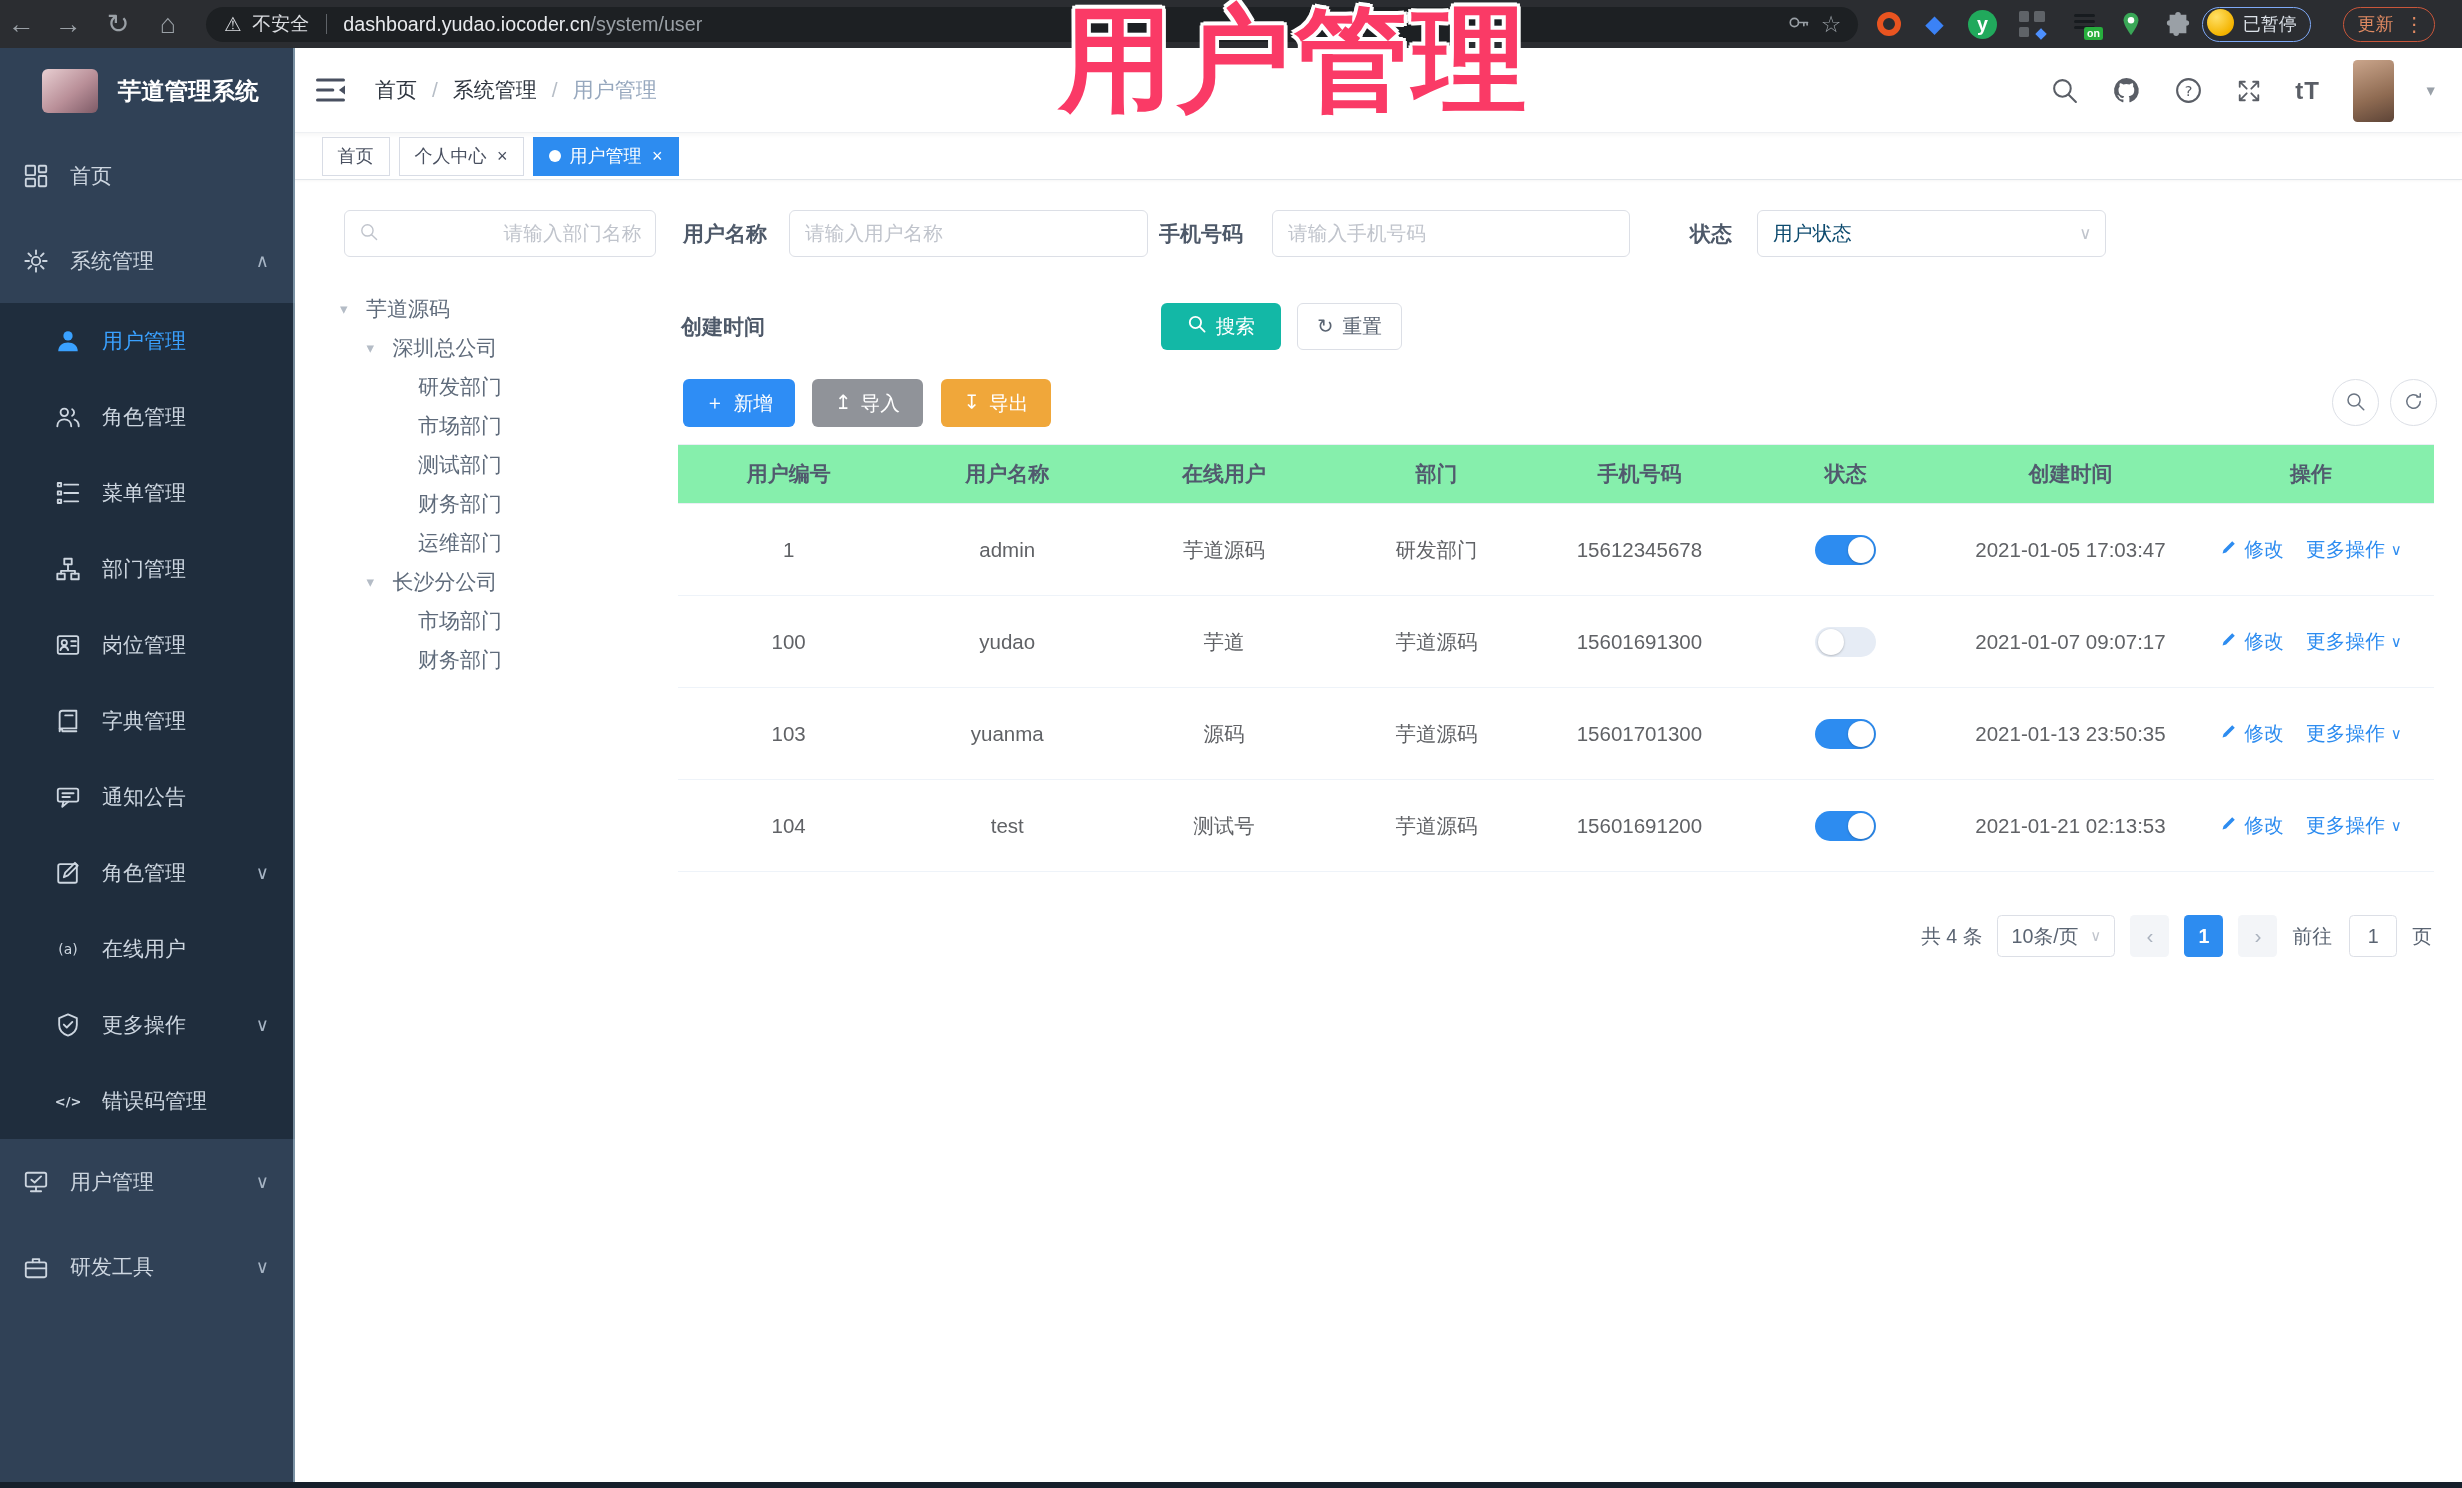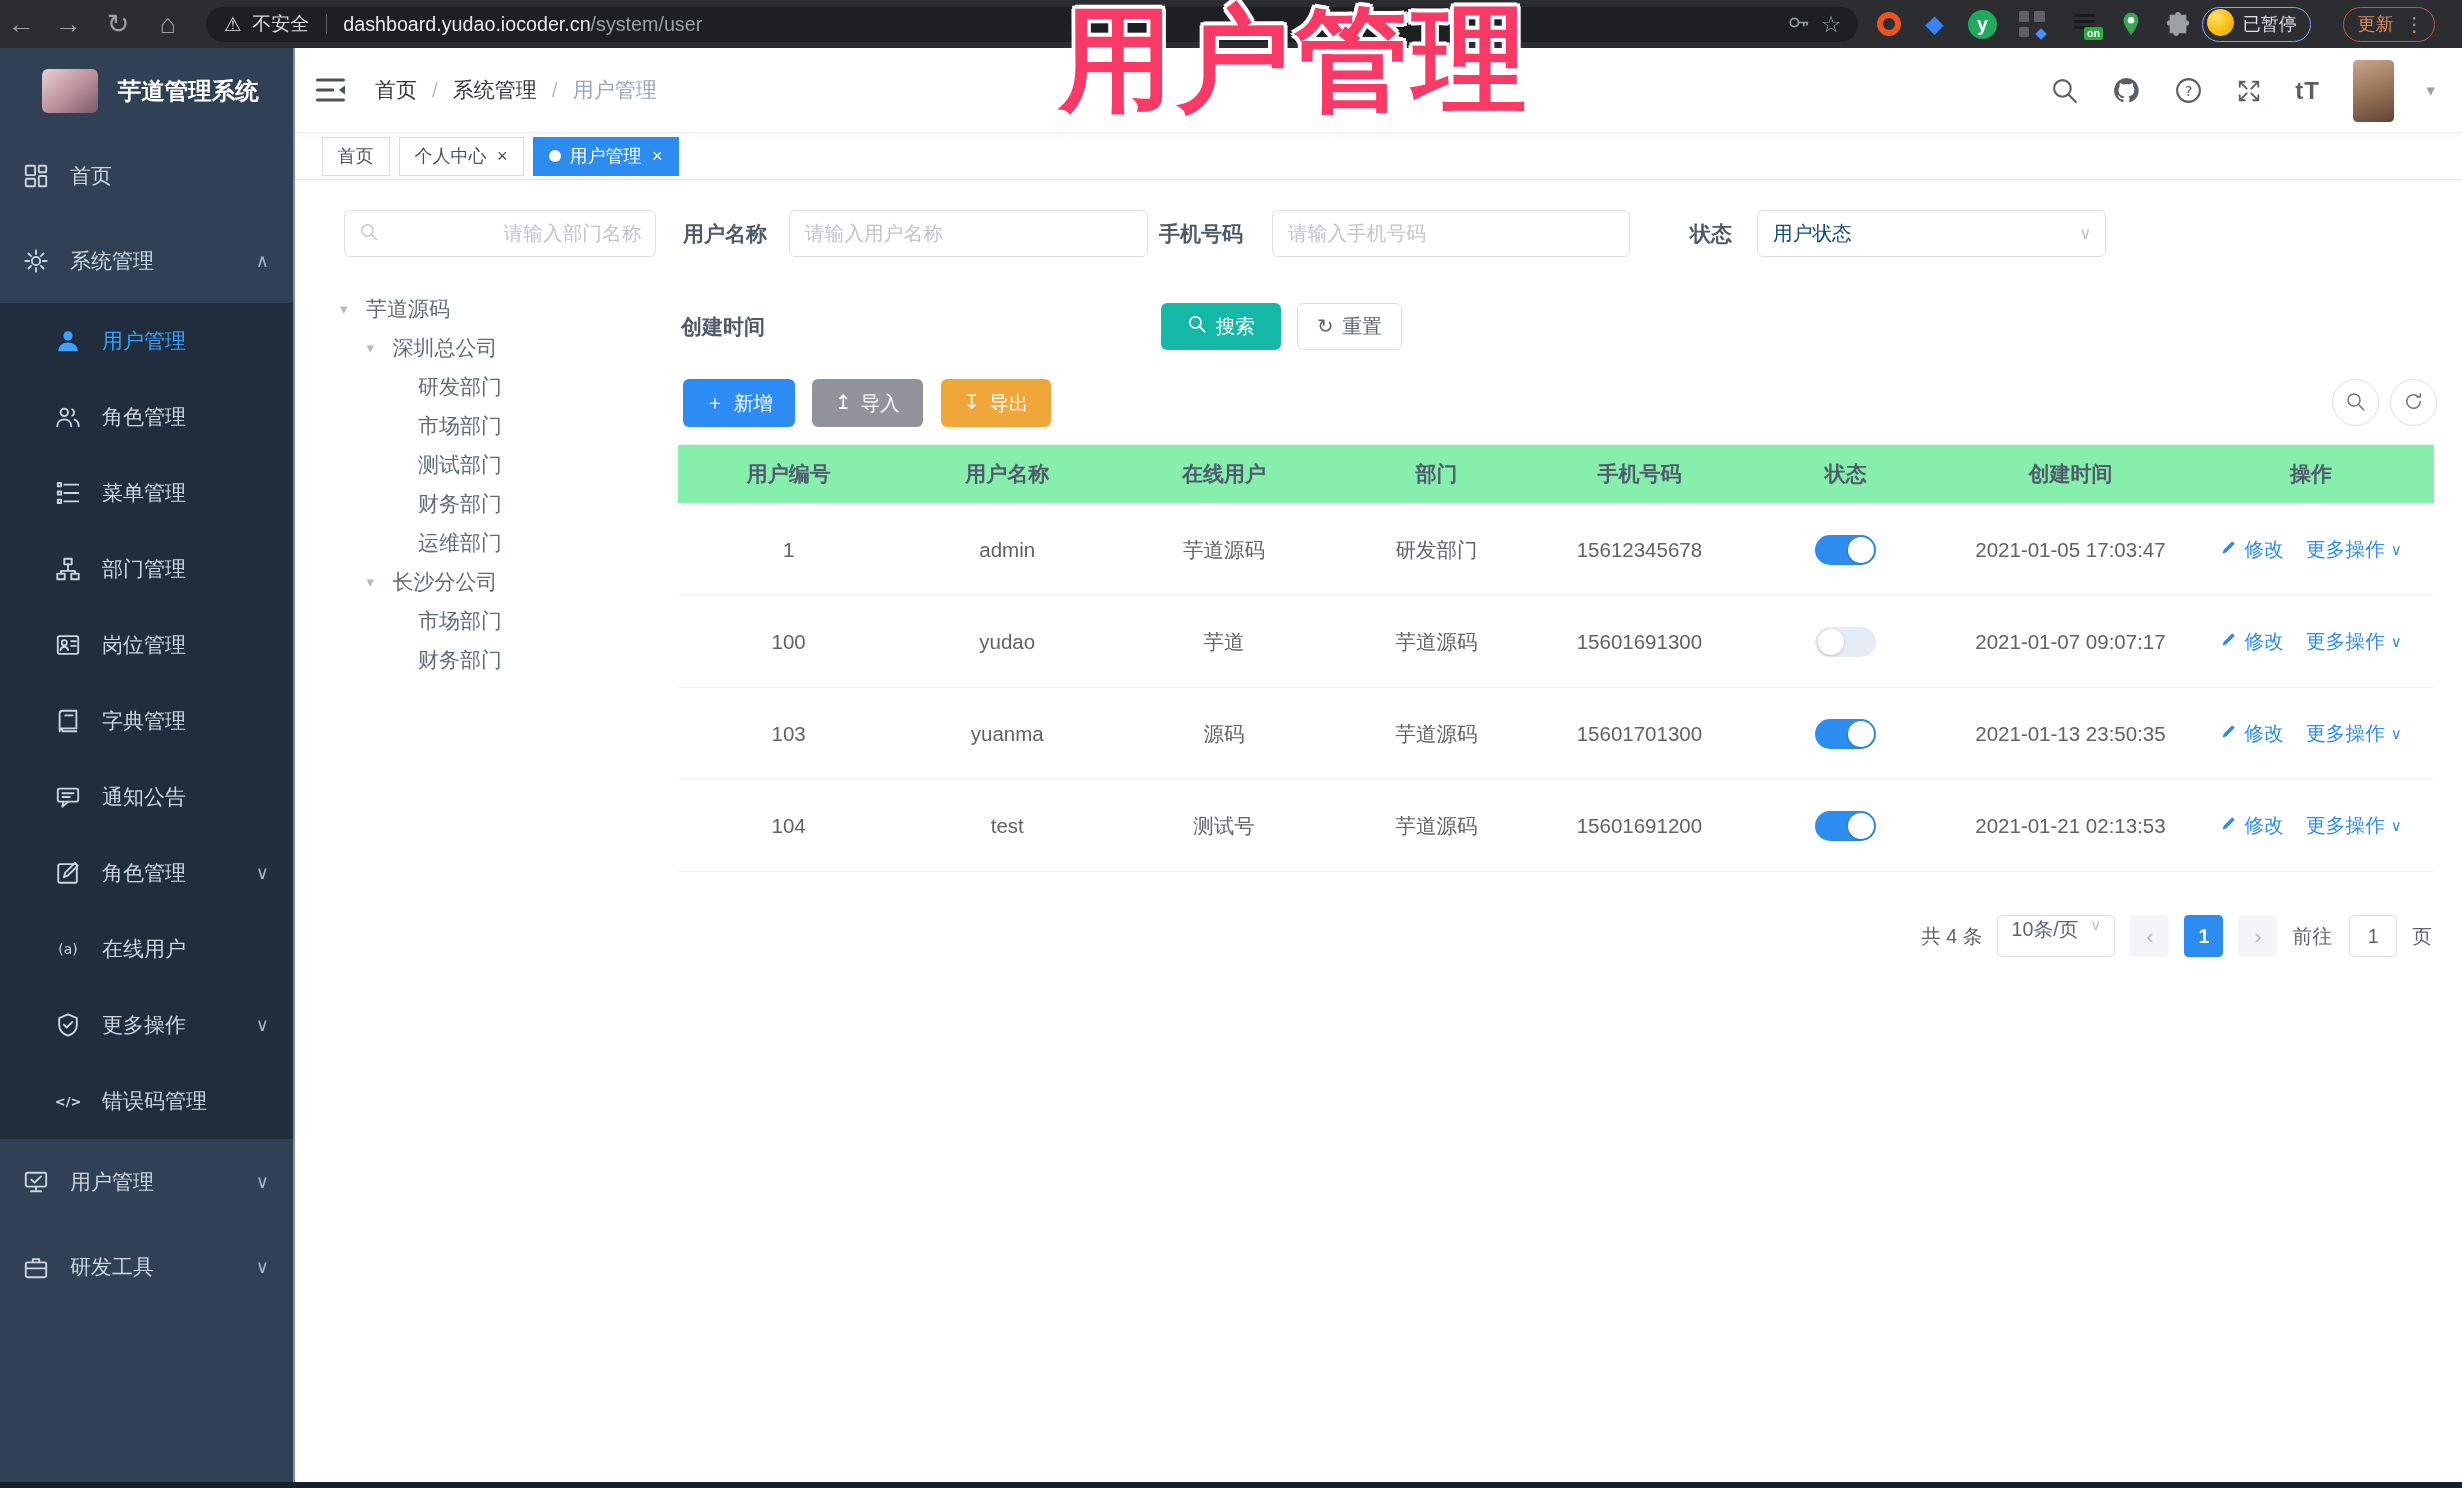--- a/index.html
+++ b/index.html
@@ -152,21 +152,21 @@
   .toggle.on { background:#2d8cf0; }
   .toggle.on .knob { left:auto; right:2.3px; }
   .ops { color:#2d8cf0; white-space:nowrap; }
   .op { color:#2d8cf0; cursor:pointer; display:inline-flex; align-items:center; gap:6px; font-size:19.7px; }
   .op + .op { margin-left:16.7px; }
   .op svg { width:18px; height:18px; }
   .op .chev { font-size:15px; }
 
   .pagination { position:absolute; top:735px; right:30px; display:flex; align-items:center; gap:15px;
     font-size:19.7px; color:#5a6472; }
-  .psize { width:118px; height:42px; border:0.8px solid #dcdfe6; border-radius:4.5px; display:flex; 
+  .psize { width:118px; height:42px; border:0.8px solid #dcdfe6; border-radius:4.5px; display:flex; align-items:center;
     justify-content:center; gap:12px; color:#5a6472; cursor:pointer; }
   .psize .chev { color:#c0c4cc; font-size:15px; }
   .pbtn { width:39px; height:42px; border-radius:4.5px; background:#f3f5f8; color:#a9b1bd; display:flex;
     align-items:center; justify-content:center; font-size:21px; cursor:pointer; }
   .pcur { width:39px; height:42px; border-radius:4.5px; background:#2d8cf0; color:#fff; display:flex;
     align-items:center; justify-content:center; font-size:19.7px; font-weight:bold; cursor:pointer; }
   .pgoto input { width:48px; height:42px; border:0.8px solid #dcdfe6; border-radius:4.5px; text-align:center;
     font-size:19.7px; color:#5a6472; outline:none; font-family:inherit; }
 
   .bottom-edge { position:absolute; left:0; bottom:0; width:100%; height:6px; background:#16202b; z-index:6; }

